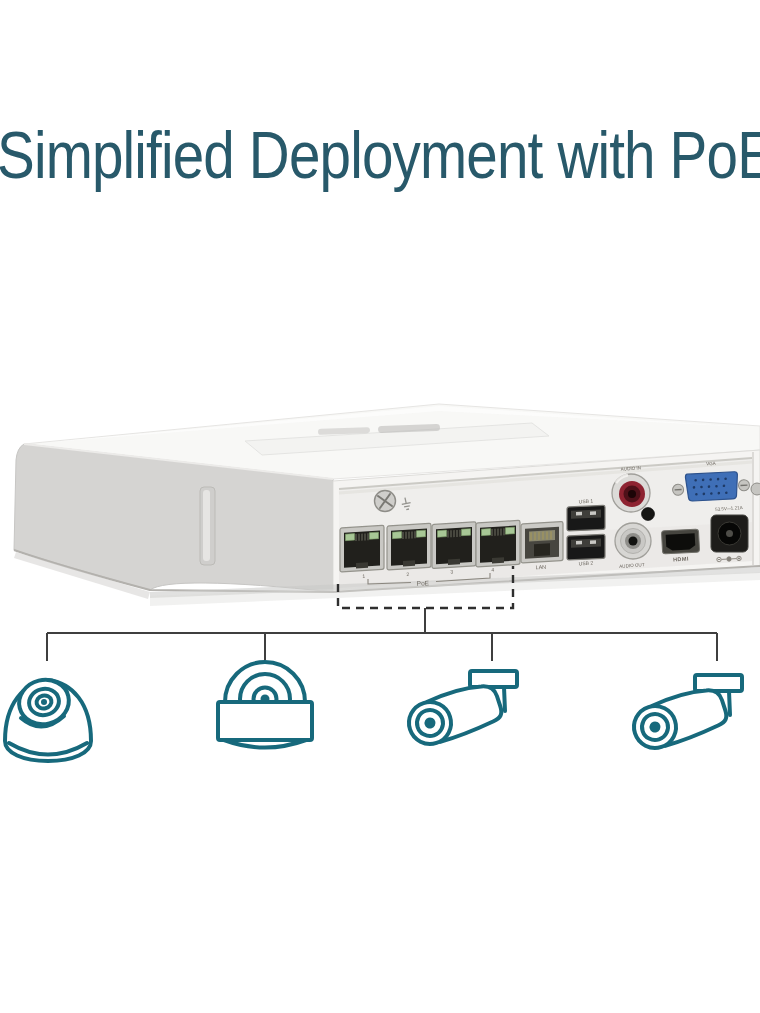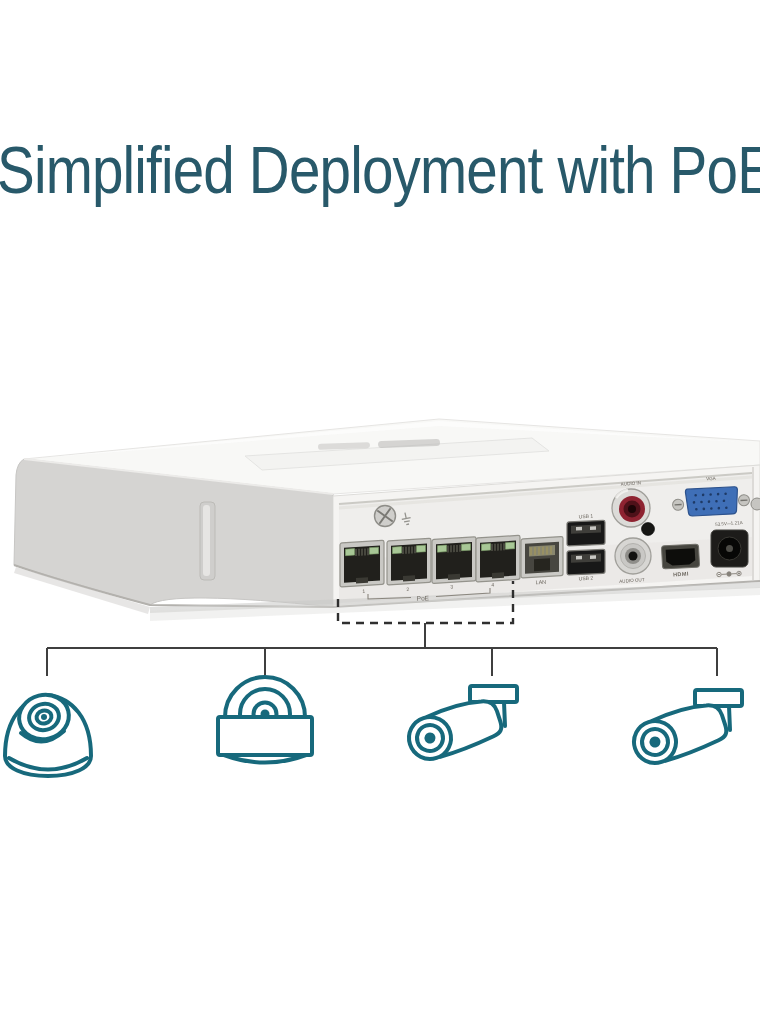--- a/index.html
+++ b/index.html
@@ -1,17 +1,17 @@
 <!DOCTYPE html>
 <html><head>
 <meta charset="utf-8">
 <style>
   html,body{margin:0;padding:0;background:#fff;}
   body{width:760px;height:1013px;overflow:hidden;font-family:"Liberation Sans",sans-serif;}
-  #stage{position:relative;width:760px;height:764px;background:#ffffff;overflow:hidden;margin-top:15px;}
+  #stage{position:relative;width:760px;height:764px;background:#ffffff;overflow:hidden;}
   #title{
     position:absolute;left:-3px;top:118px;margin:0;
     font-size:67px;font-weight:400;line-height:1.1;letter-spacing:-1px;
     color:#28596a;white-space:nowrap;
     transform:scaleX(.845);transform-origin:left top;
   }
   #scene{position:absolute;left:0;top:0;width:760px;height:1013px;}
   .plabel{font-family:"Liberation Sans",sans-serif;fill:#6b665e;}
 </style>
 </head>

